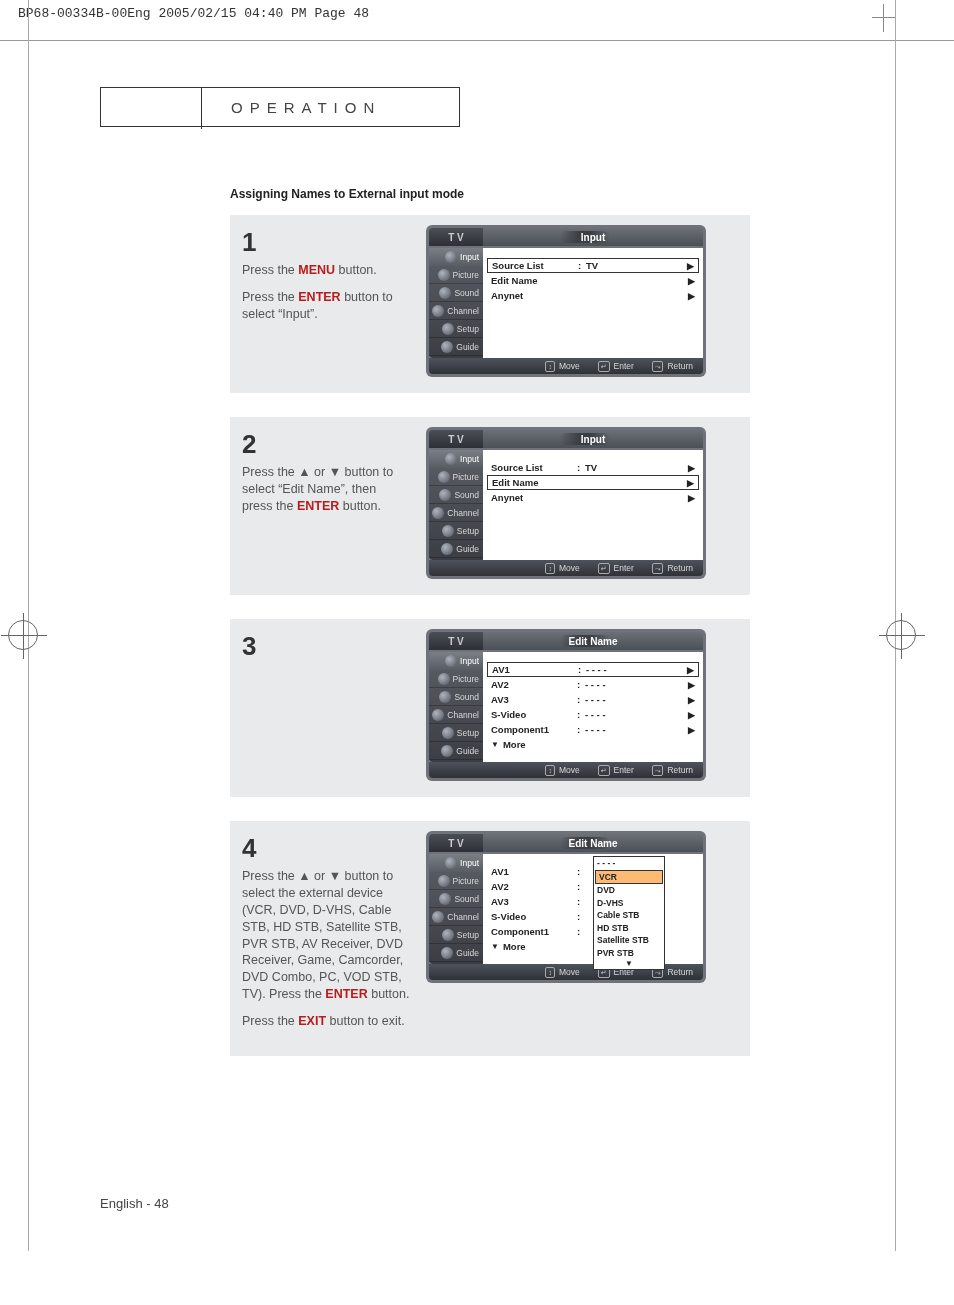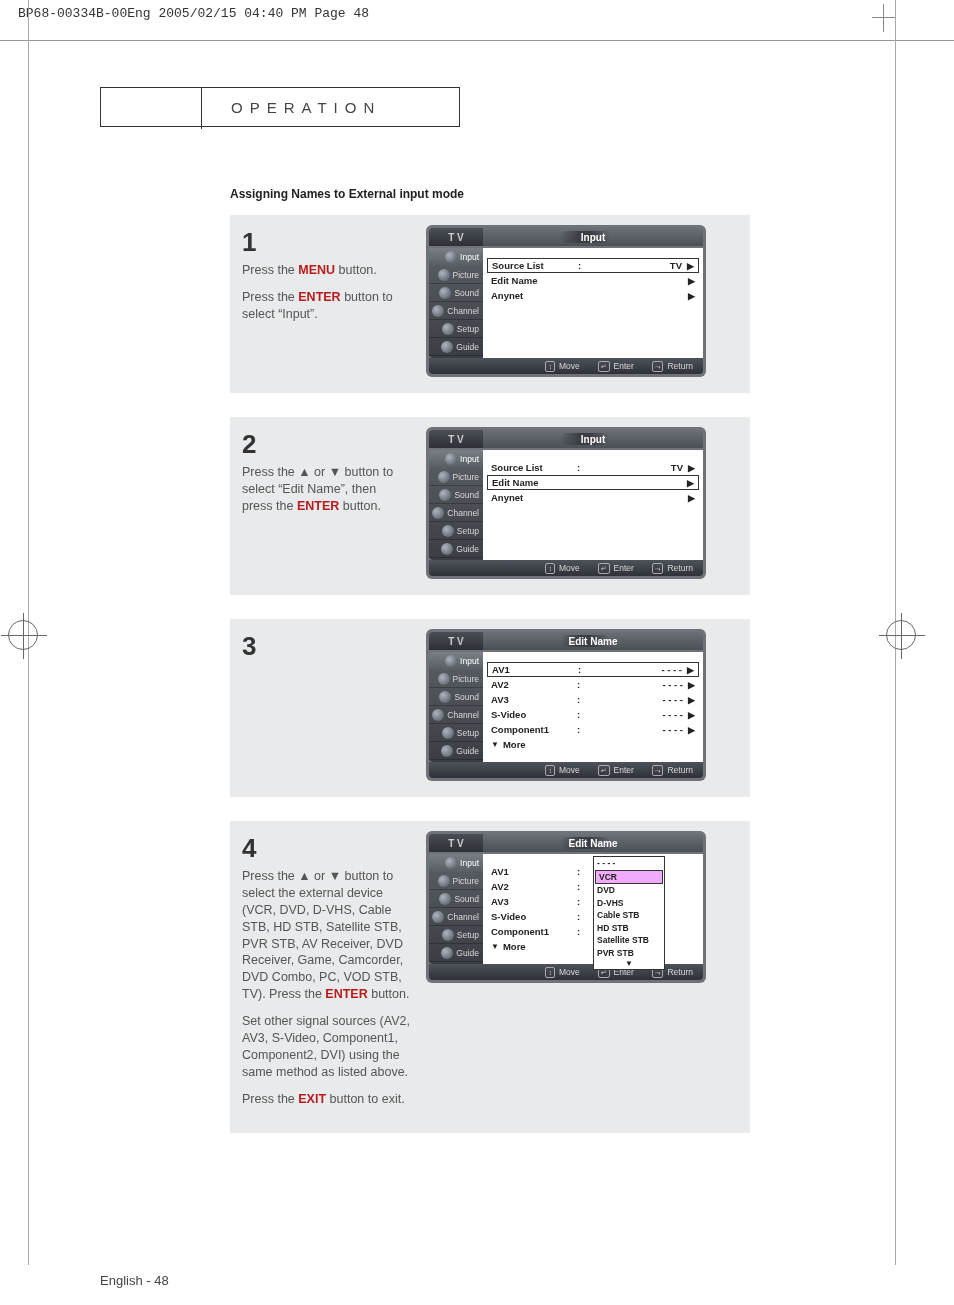--- a/index.html
+++ b/index.html
@@ -178,21 +178,21 @@
   .osd-row {
     display: flex; align-items: center;
     height: 15px;
     font-size: 9.5px;
     font-weight: bold;
     padding: 0 4px;
   }
   .osd-row.sel { border: 1px solid #333; height: 15px; }
   .osd-row .label { width: 86px; }
   .osd-row .colon { width: 8px; }
-  .osd-row .val { flex: 1; text-align: right; }
+  .osd-row .val { flex: 1; text-align: left; }
   .osd-row .arrow { width: 12px; text-align: right; font-size: 9px;}
 
   .osd-row.more { font-weight: bold; }
   .osd-row.more .tri { font-size: 8px; margin-right: 4px;}
 
   .osd-foot {
     background: linear-gradient(#4e525a,#2e3138);
     height: 16px;
     border-radius: 0 0 4px 4px;
     display: flex; justify-content: flex-end; gap: 18px;
@@ -214,21 +214,21 @@
     border: 1px solid #333;
     background: #fff;
     font-size: 8.5px;
     font-weight: bold;
     color: #222;
   }
   .dd .dditem {
     padding: 0 3px; line-height: 12.5px;
   }
   .dd .dditem.sel {
-    background: #f0abfc;
+    background: #fdba74;
     border: 1px solid #333;
     margin: 0 1px;
   }
   .dd .ddarrow {
     text-align: center; font-size: 8px; line-height: 10px;
   }
   .osd-main.rel { position: relative; }
 
   .page-foot {
     text-align: left;
@@ -506,21 +506,20 @@
                 <span>Return</span>
               </div>
             </div>
           </div>
         </div>
       </div>
       <div class="step-block">
         <div class="step-text">
           <div class="step-num">4</div>
           <p>Press the ▲ or ▼ button to select the external device (VCR, DVD, D-VHS, Cable STB, HD STB, Satellite STB, PVR STB, AV Receiver, DVD Receiver, Game, Camcorder, DVD Combo, PC, VOD STB, TV). Press the <b>ENTER</b> button.</p>
-          <p>Set other signal sources (AV2,  AV3, S-Video, Component1, Component2, DVI) using the same method as listed above.</p>
           <p>Press the <b>EXIT</b> button to exit.</p>
         </div>
         <div>
           <div class="osd">
             <div class="osd-titlebar">
               <div class="tv">T V</div>
               <div class="mid">
                 <span>Edit Name</span>
               </div>
             </div>

